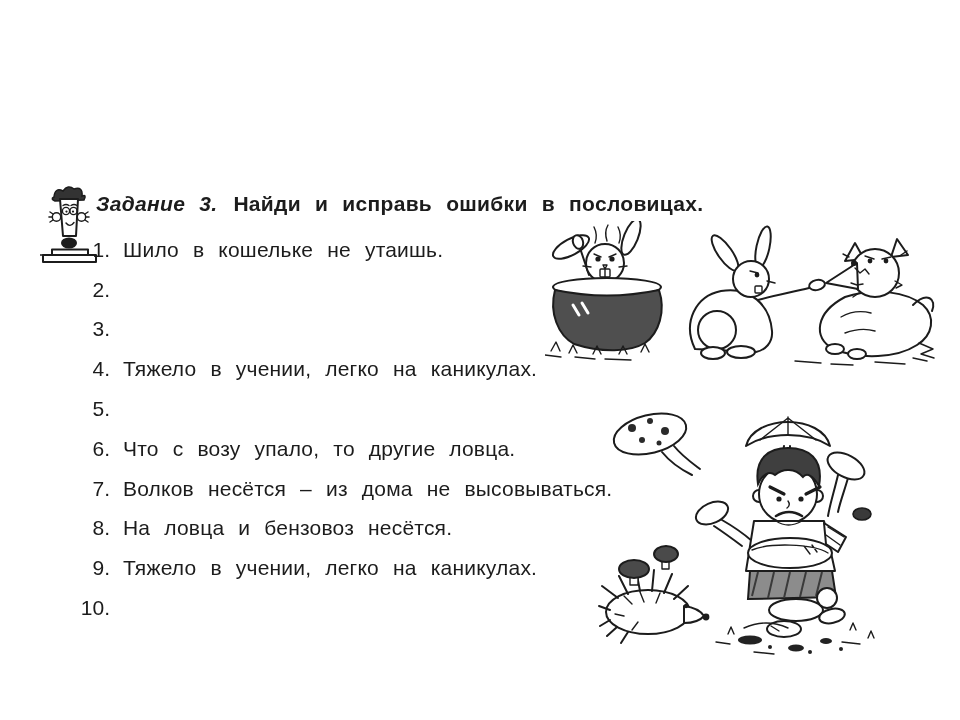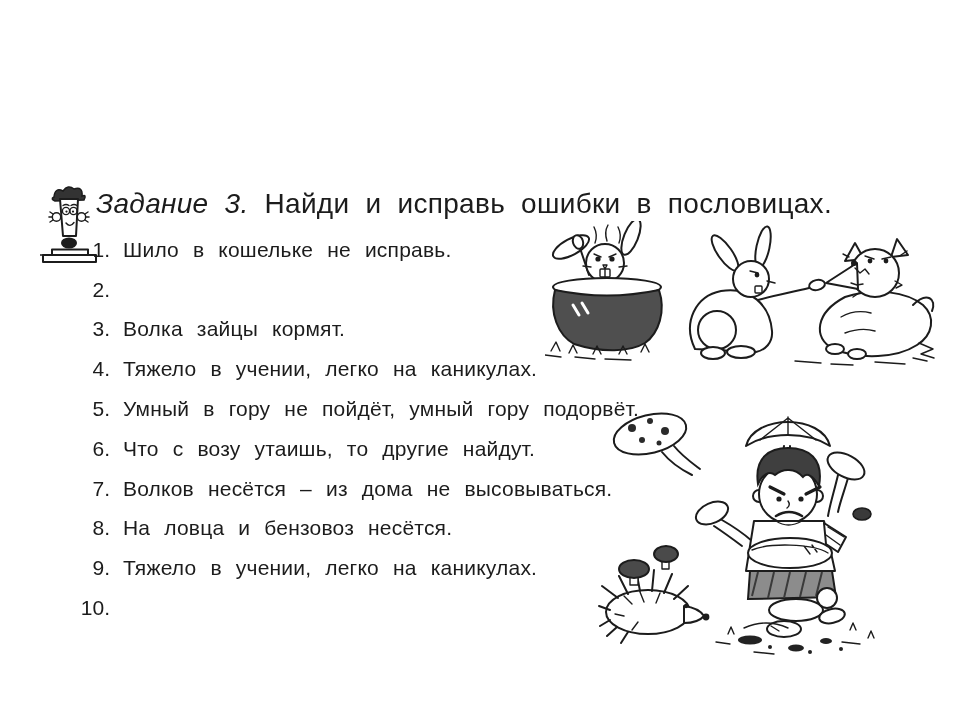--- a/index.html
+++ b/index.html
@@ -1,22 +1,22 @@
 <!DOCTYPE html>
 <html><head>
 <meta charset="utf-8">
 <style>
   html,body{margin:0;padding:0;background:#ffffff;}
   .page{
     position:relative;width:960px;height:720px;background:#ffffff;overflow:hidden;
     font-family:"Liberation Sans",sans-serif;color:#1c1c1c;
   }
   .title{
-    position:absolute;left:96px;top:191px;font-size:28px;line-height:26px;
-    letter-spacing:.3px;word-spacing:8px;white-space:nowrap;
+    position:absolute;left:96px;top:191px;font-size:21px;line-height:26px;
+    letter-spacing:.3px;word-spacing:8px;white-space:nowrap;font-weight:bold;
   }
   .title .task-label{font-style:italic;margin-right:16px;}
   .mascot{position:absolute;left:40px;top:184px;}
   .proverb-list{position:absolute;left:68px;top:230px;}
   .proverb-row{display:flex;align-items:center;height:39.8px;white-space:nowrap;}
   .proverb-num{width:42px;text-align:right;margin-right:13px;font-size:21px;flex:none;}
   .proverb-txt{font-size:21px;word-spacing:8px;letter-spacing:.2px;}
   .illu-top{position:absolute;left:545px;top:221px;}
   .illu-bottom{position:absolute;left:598px;top:400px;}
   svg{display:block;}
@@ -56,40 +56,38 @@
     </svg>
   </div>
 
   <div class="title">
     <span class="task-label">Задание 3.</span><span>Найди и исправь ошибки в пословицах.</span>
   </div>
 
   <div class="proverb-list">
     <div class="proverb-row">
         <span class="proverb-num">1.</span>
-        <span class="proverb-txt">Шило в кошельке не исправь.</span>
+        <span class="proverb-txt">Шило в кошельке не утаишь.</span>
       </div>
     <div class="proverb-row">
         <span class="proverb-num">2.</span>
       </div>
     <div class="proverb-row">
         <span class="proverb-num">3.</span>
-        <span class="proverb-txt">Волка зайцы кормят.</span>
       </div>
     <div class="proverb-row">
         <span class="proverb-num">4.</span>
         <span class="proverb-txt">Тяжело в учении, легко на каникулах.</span>
       </div>
     <div class="proverb-row">
         <span class="proverb-num">5.</span>
-        <span class="proverb-txt">Умный в гору не пойдёт, умный гору подорвёт.</span>
       </div>
     <div class="proverb-row">
         <span class="proverb-num">6.</span>
-        <span class="proverb-txt">Что с возу утаишь, то другие найдут.</span>
+        <span class="proverb-txt">Что с возу упало, то другие ловца.</span>
       </div>
     <div class="proverb-row">
         <span class="proverb-num">7.</span>
         <span class="proverb-txt">Волков несётся – из дома не высовываться.</span>
       </div>
     <div class="proverb-row">
         <span class="proverb-num">8.</span>
         <span class="proverb-txt">На ловца и бензовоз несётся.</span>
       </div>
     <div class="proverb-row">

